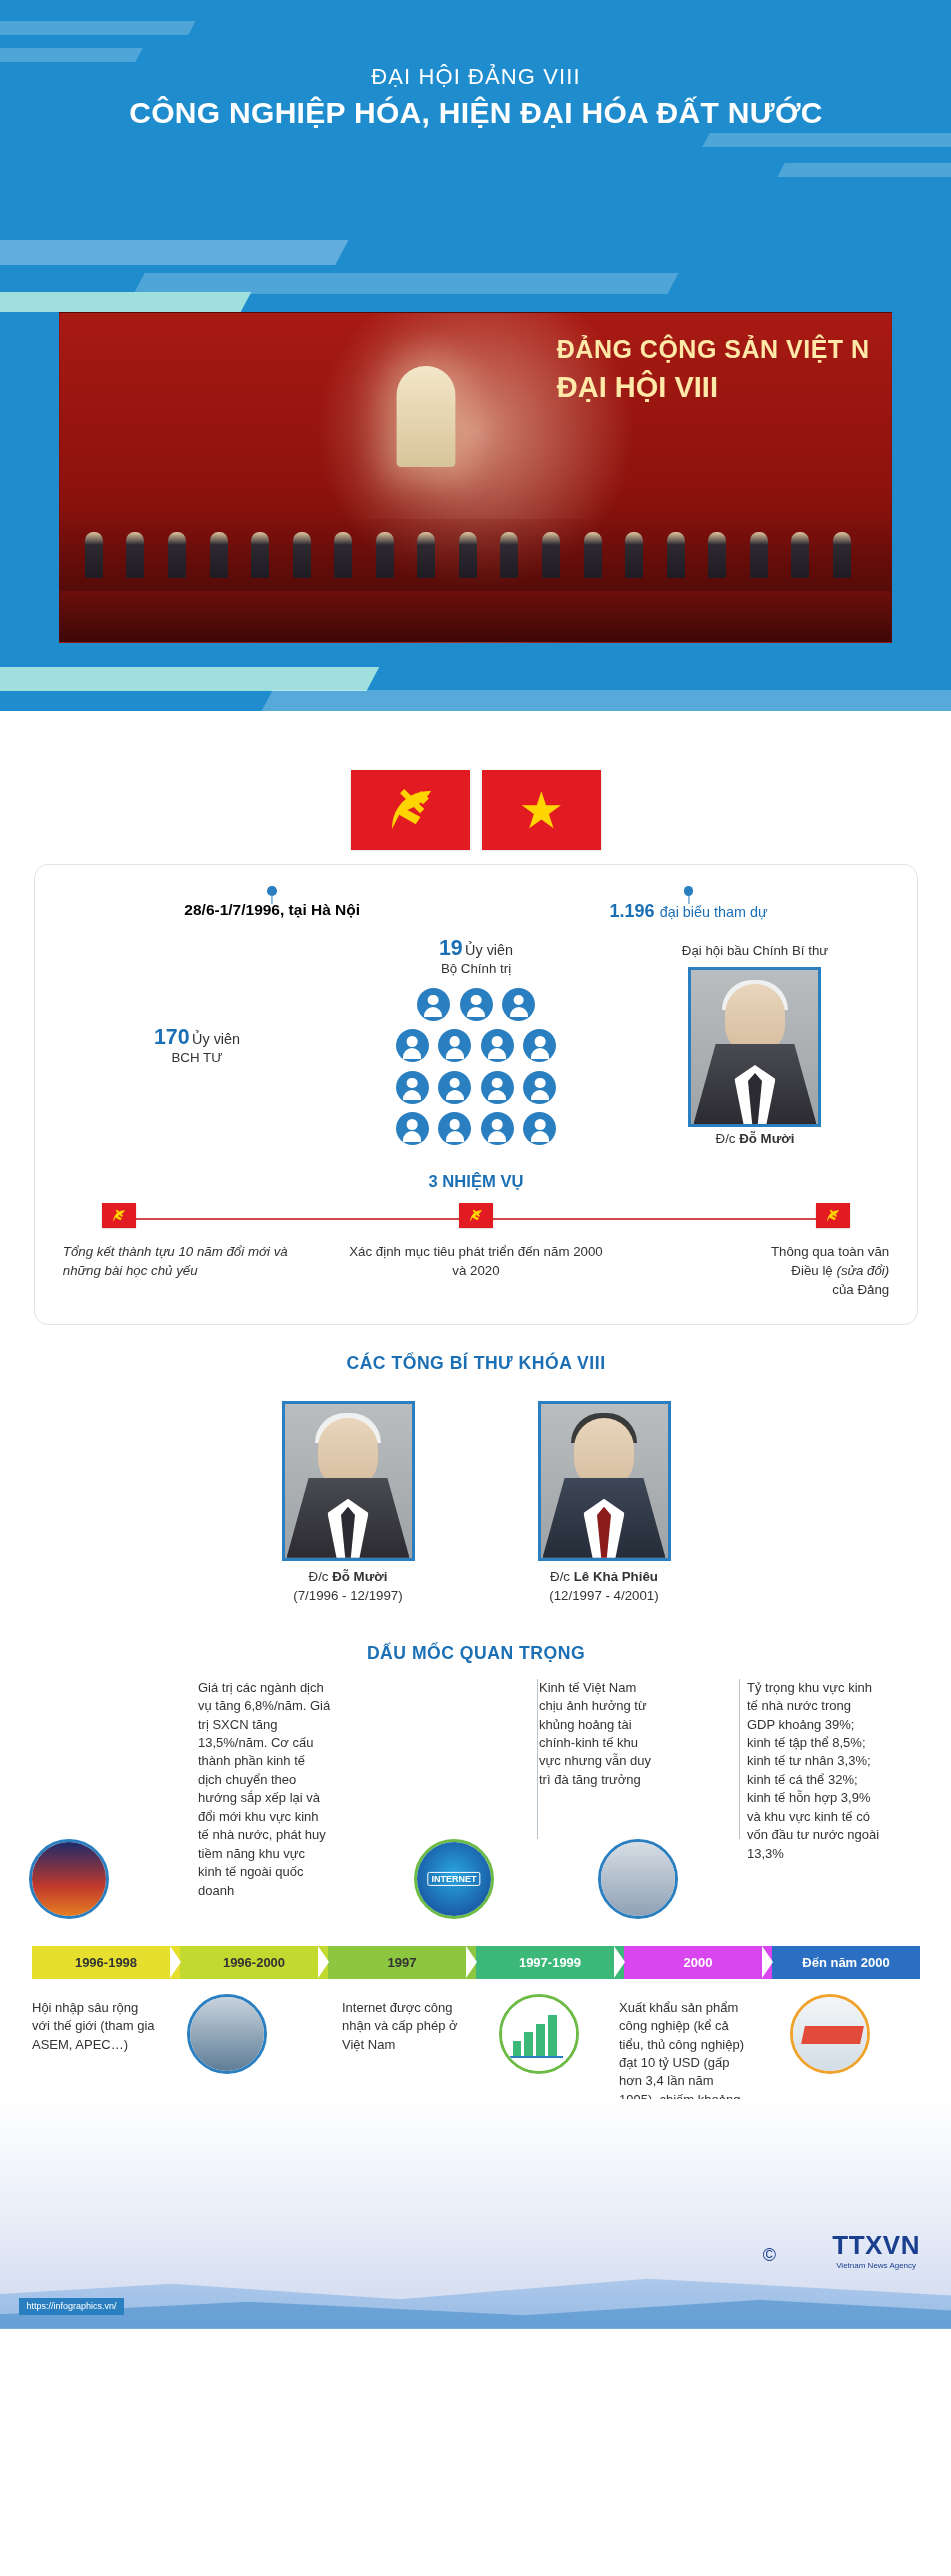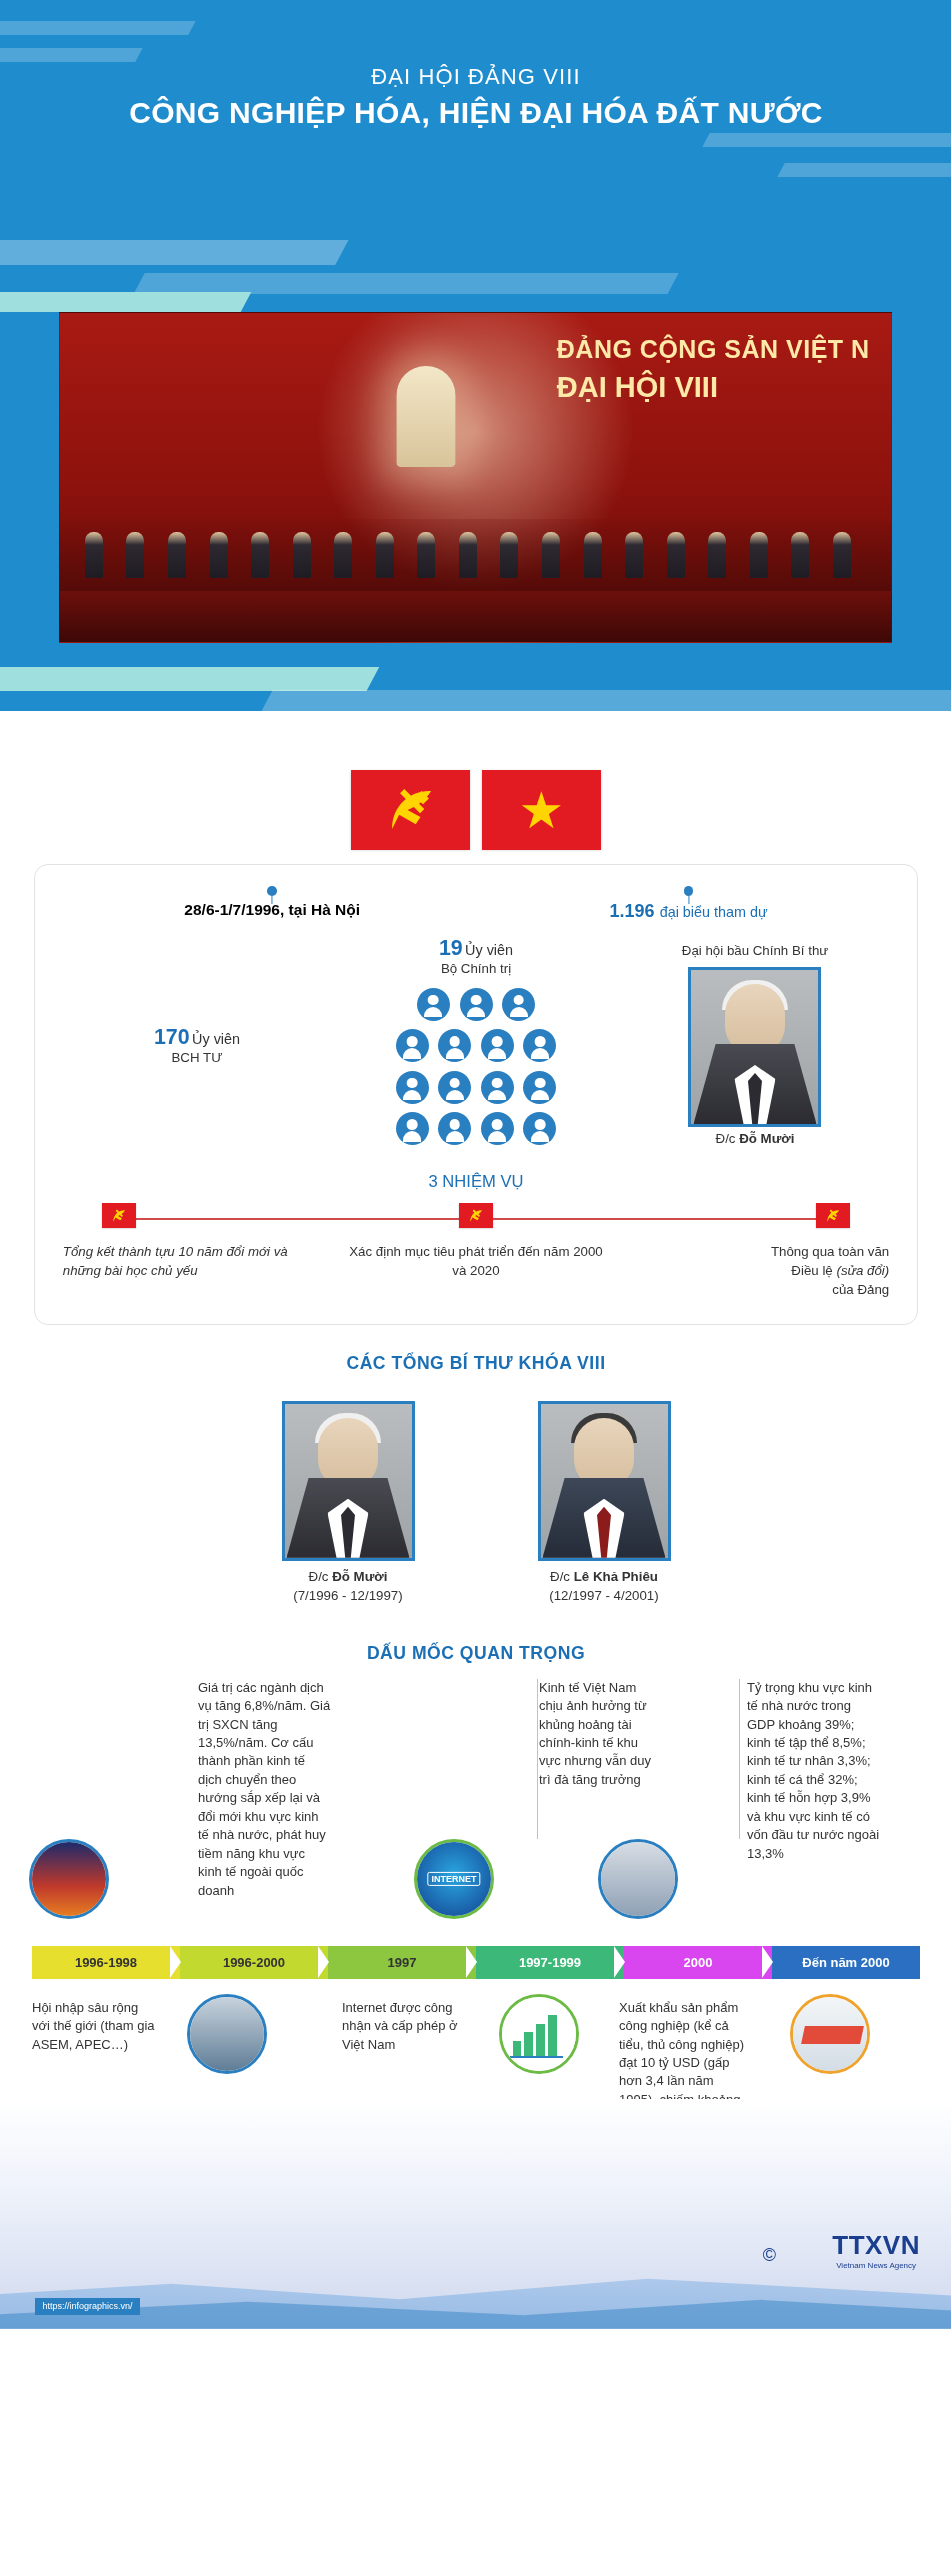--- a/index.html
+++ b/index.html
@@ -258,21 +258,21 @@
     width: 14px; height: 51px; background:#2b2b31;
     clip-path: polygon(50% 0, 100% 16%, 70% 100%, 30% 100%, 0 16%);
   }
   .tie.red { background:#8c1b1b; }
   .cap-name { font-size: 13.3px; color:#333; }
   .cap-name b { font-weight: bold; }
 
   .tasks-title {
     text-align: center;
     color:#1b6fb5;
-    font-weight: normal;
+    font-weight: bold;
     font-size: 16.6px;
     margin-top: 18px;
   }
   .task-line-wrap {
     position: relative;
     margin: 11.7px 21.4px 0 21.4px;
     height: 30px;
   }
   .task-line {
     position:absolute; left: 7%; right: 7%; top: 15px; height: 1.6px; background:#d14b4b;
@@ -373,21 +373,21 @@
     position:absolute; right: 32px; bottom: 59px;
     text-align:center; color: #1b3f8f;
   }
   .ttxvn .big { font-size: 26px; font-weight: bold; letter-spacing: 0.5px; }
   .ttxvn .small { font-size: 8px; color:#1b3f8f; }
   .copy-c {
     position:absolute; right: 176px; bottom: 63px;
     font-size: 18px; color:#1b3f8f;
   }
   .url-box {
-    position:absolute; left: 35px; bottom: 14px;
+    position:absolute; left: 19px; bottom: 14px;
     background:#2a7fc1; color:#fff; font-size: 9px;
     padding: 3.2px 7.5px;
   }
   .foot-wave {
     position:absolute; left:0; right:0; bottom:0; height: 64px;
     background: linear-gradient(180deg, #8fb9e8 0%, #6aa2dc 100%);
     clip-path: polygon(0 46%, 18% 30%, 42% 54%, 68% 22%, 100% 48%, 100% 100%, 0 100%);
     opacity: .55;
   }
   .foot-wave2 {

